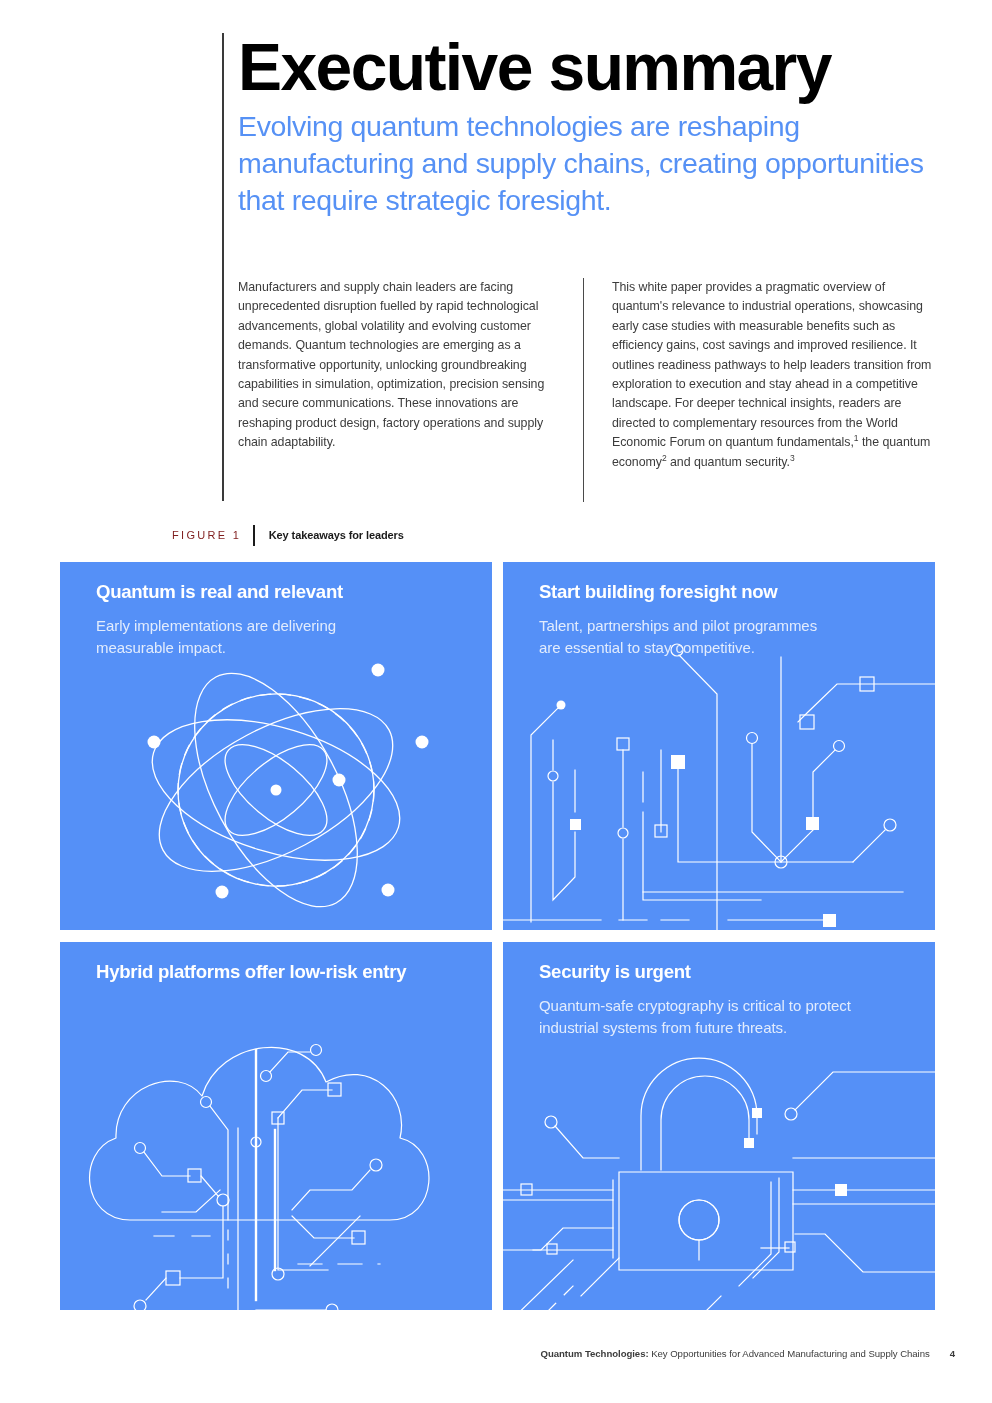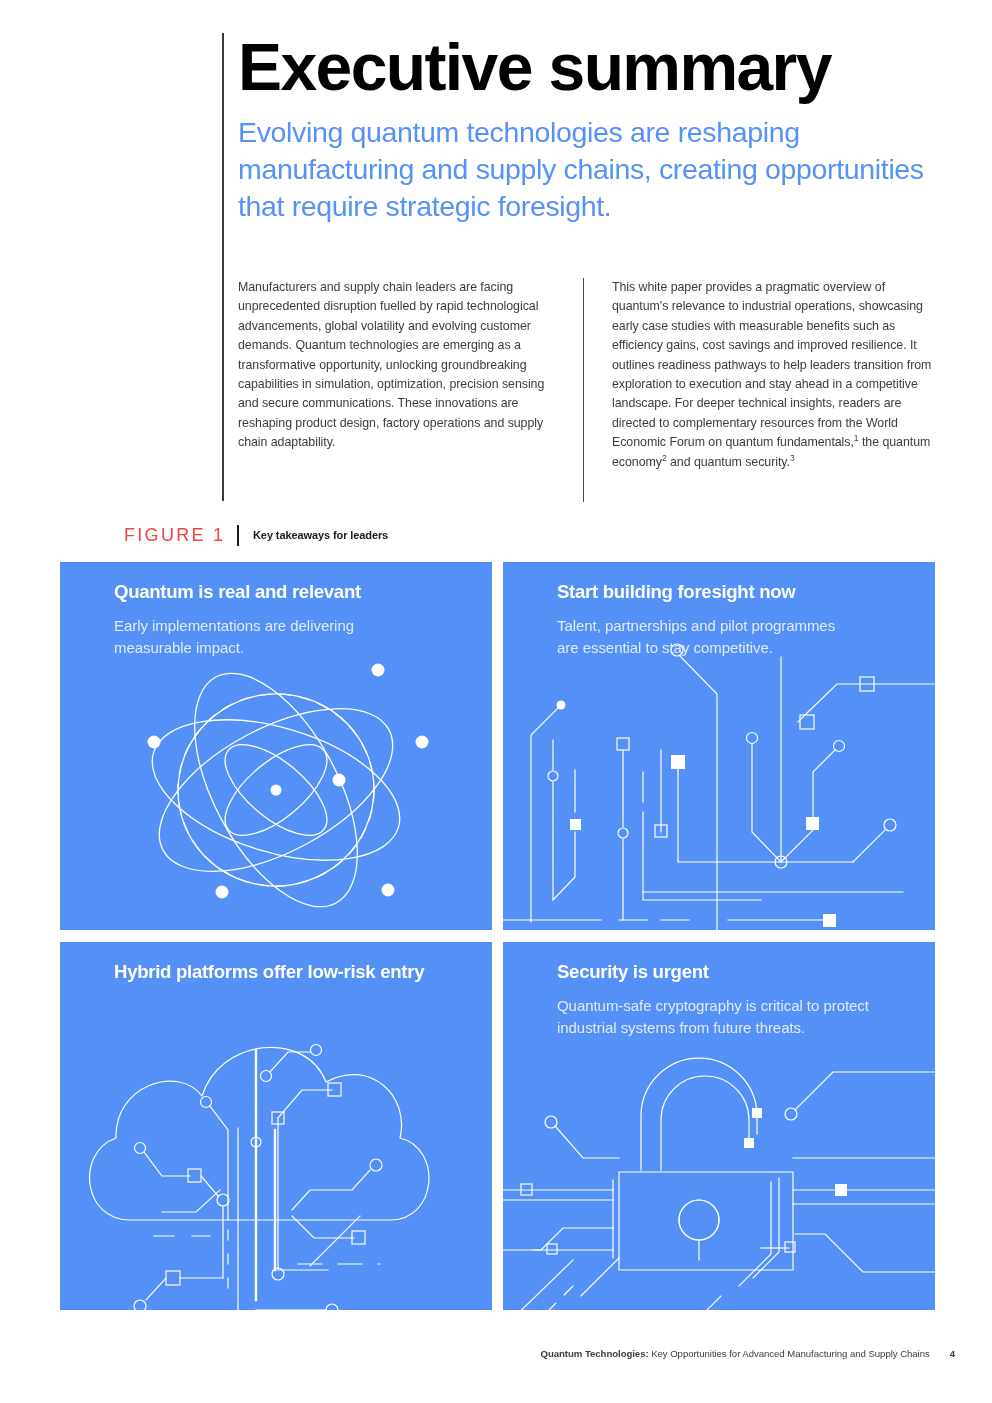--- a/index.html
+++ b/index.html
@@ -36,21 +36,21 @@
   .page-title {
     font-size: 66px;
     font-weight: bold;
     color: #000000;
     letter-spacing: -1.6px;
     line-height: 1.02;
     white-space: nowrap;
   }
 
   .page-subtitle {
-    margin-top: 13px;
+    margin-top: 7px;
     font-size: 28.5px;
     font-weight: 400;
     color: #5691f5;
     line-height: 1.30;
     letter-spacing: -0.35px;
   }
 
   
   .body-cols {
     position: absolute;
@@ -81,24 +81,25 @@
   
   .figure-caption {
     position: absolute;
     left: 124px;
     top: 524px;
     display: flex;
     align-items: center;
     height: 22px;
   }
   .figure-label {
-    font-size: 18px;
+    font-size: 11px;
     letter-spacing: 2.3px;
-    color: #ef4444;
+    color: #7f1d1d;
     white-space: nowrap;
+    margin-left: 48px;
   }
   .figure-divider {
     width: 1.6px;
     height: 21px;
     background: #1a1a1a;
     margin: 0 14px 0 12px;
   }
   .figure-title {
     font-size: 11px;
     font-weight: bold;
@@ -123,22 +124,21 @@
 
   .card {
     position: relative;
     background: #5590f7;
     overflow: hidden;
   }
 
   .card-text {
     position: relative;
     z-index: 3;
-    padding: 19px 22px 0 22px;
-    margin-left: 32px;
+    padding: 19px 22px 0 36px;
   }
 
   .card-title {
     font-size: 18.6px;
     font-weight: bold;
     color: #ffffff;
     letter-spacing: -0.3px;
     line-height: 1.2;
   }
 

